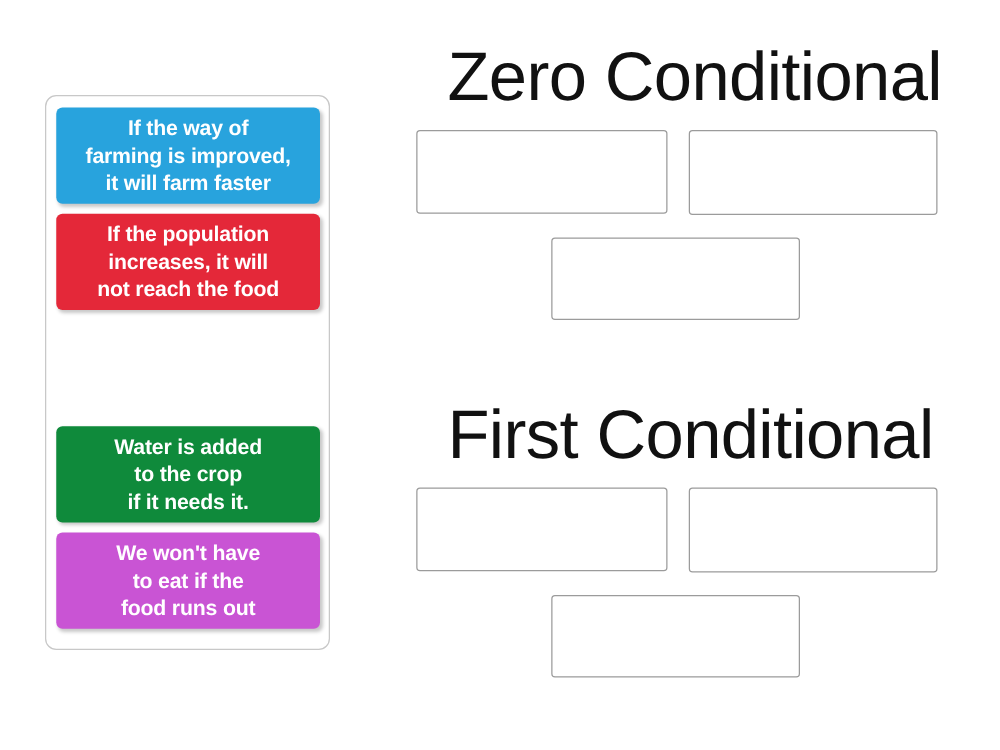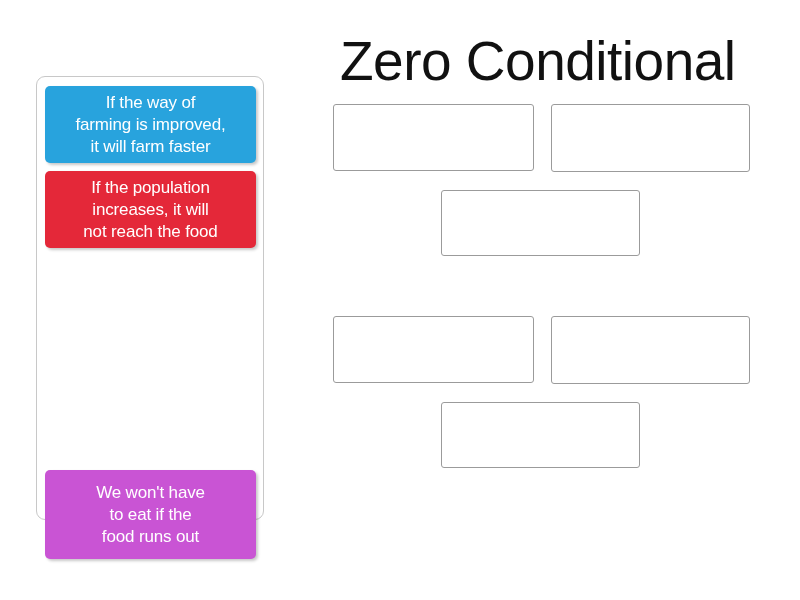--- a/index.html
+++ b/index.html
@@ -29,21 +29,21 @@
     background: #ffffff;
   }
 
   .card {
     position: absolute;
     left: 8px;
     width: 211px;
     box-sizing: border-box;
     border-radius: 5px;
     color: #ffffff;
-    font-weight: normal;
+    font-weight: bold;
     font-size: 17px;
     line-height: 22px;
     text-align: center;
     display: flex;
     align-items: center;
     justify-content: center;
     padding: 4px 6px;
     box-shadow: 2px 2px 3px rgba(0,0,0,0.22);
     cursor: grab;
     user-select: none;
@@ -52,37 +52,37 @@
   .card-text {
     display: block;
     width: 100%;
     white-space: pre-line;
   }
 
   .card-1 { top: 9px;   height: 77px; }
   .card-2 { top: 94px;  height: 77px; }
   .card-3 { top: 179px; height: 77px; }
   .card-4 { top: 264px; height: 77px; }
-  .card-5 { top: 349px; height: 89px; margin-top: 44px; }
+  .card-5 { top: 349px; height: 77px; }
 
   
   .category {
     position: absolute;
     left: 330px;
     width: 440px;
   }
   .category-zero  { top: 30px; }
   .category-first { top: 316px; }
 
   .category-title {
     font-size: 55px;
     line-height: 62px;
     font-weight: normal;
     color: #111111;
-    margin: 0 0 12px 10px;
+    margin: 0 0 12px 28px;
     letter-spacing: -0.5px;
     white-space: nowrap;
   }
 
   .dropzones {
     position: relative;
     height: 170px;
   }
 
   .dropzone {
@@ -107,37 +107,43 @@
 it will farm faster</span>
   </div>
 
   <div class="card card-2" style="background:#e42839;text-align:center;">
     <span class="card-text">If the population
 increases, it will
 not reach the food</span>
   </div>
 
 
+  <div class="card card-4" style="background:#0f8a3b;">
+    <span class="card-text">Water is added
+to the crop
+if it needs it.</span>
+  </div>
 
   <div class="card card-5" style="background:#c954d4;">
     <span class="card-text">We won't have
 to eat if the
 food runs out</span>
   </div>
 
 </div>
 
 <div class="category category-zero">
   <div class="category-title">Zero Conditional</div>
   <div class="dropzones">
     <div class="dropzone dz-a"></div>
     <div class="dropzone dz-b"></div>
     <div class="dropzone dz-c"></div>
   </div>
 </div>
 
 <div class="category category-first">
+  <div class="category-title">First Conditional</div>
   <div class="dropzones">
     <div class="dropzone dz-a"></div>
     <div class="dropzone dz-b"></div>
     <div class="dropzone dz-c"></div>
   </div>
 </div>
 
 </body></html>

